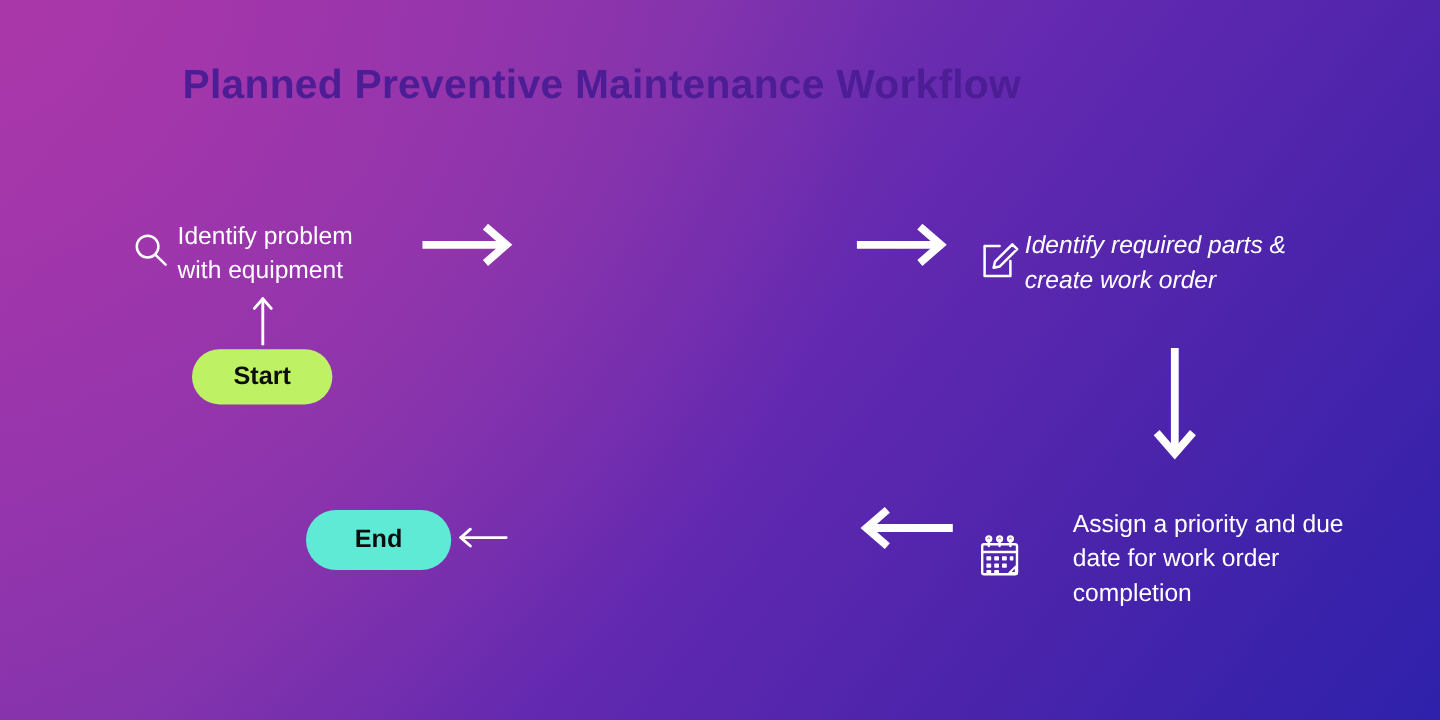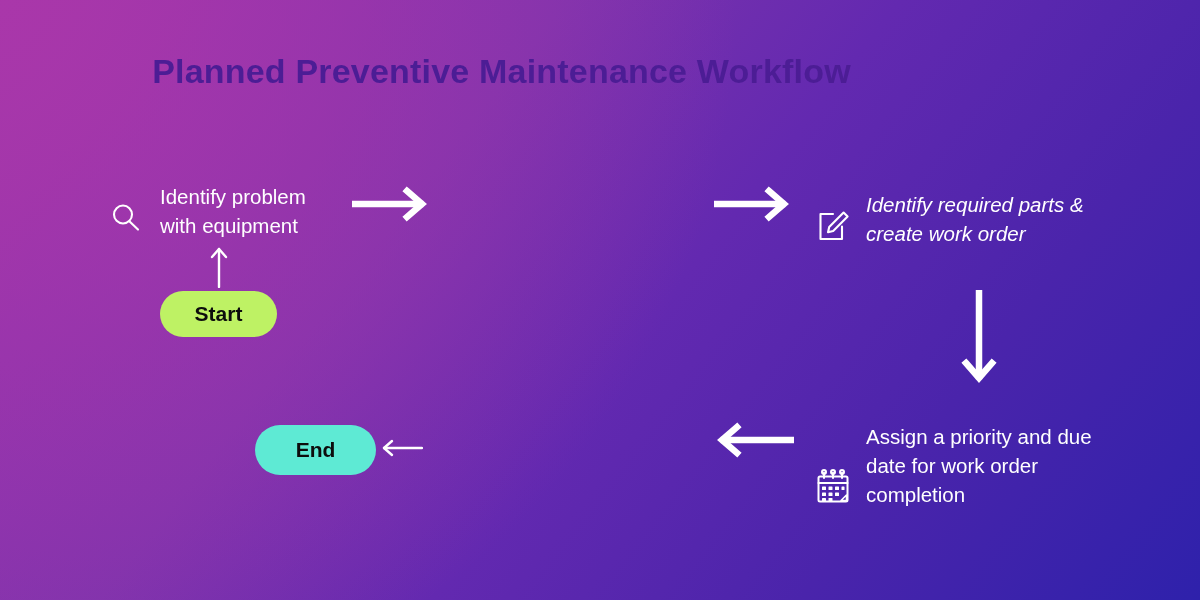--- a/index.html
+++ b/index.html
@@ -14,35 +14,35 @@
   }
   .canvas { position:relative; width:1200px; height:600px; }
 
   .title {
     position:absolute; left:0; top:52px; width:1003px;
     text-align:center; color:#4c1d95;
     font-size:34px; font-weight:bold; letter-spacing:0.2px;
   }
 
   
-  .step { position:absolute; display:flex; align-items:flex-end; gap:12px; }
+  .step { position:absolute; display:flex; align-items:center; }
   .step .icon { flex:0 0 auto; width:42px; height:42px; display:block; }
   .step .label {
     color:#ffffff; font-size:20.5px; line-height:29px; font-weight:400;
     white-space:pre-line; padding-top:2px;
   }
 
   #step1 { left:106px; top:180px; }
   #step1 .label { width:185px; }
   #step2 { left:448px; top:178px; }
   #step2 .label { width:200px; }
   #step3 { left:812px; top:188px;font-style:italic; }
   #step3 .label { width:275px; }
   #step4 { left:812px; top:420px; }
-  #step4 .label { width:278px; }
+  #step4 .label { width:278px;margin-left:40px; }
   #step5 { left:448px; top:420px; }
   #step5 .label { width:170px; }
 
   
   .pill {
     position:absolute; display:flex; align-items:center; justify-content:center;
     border-radius:999px; color:#0d0d0d; font-size:21px; font-weight:bold;
   }
   #start-pill { left:160px; top:291px; width:117px; height:46px; background:#bef264; }
   #end-pill   { left:255px; top:425px; width:121px; height:50px; background:#5eead4; }

